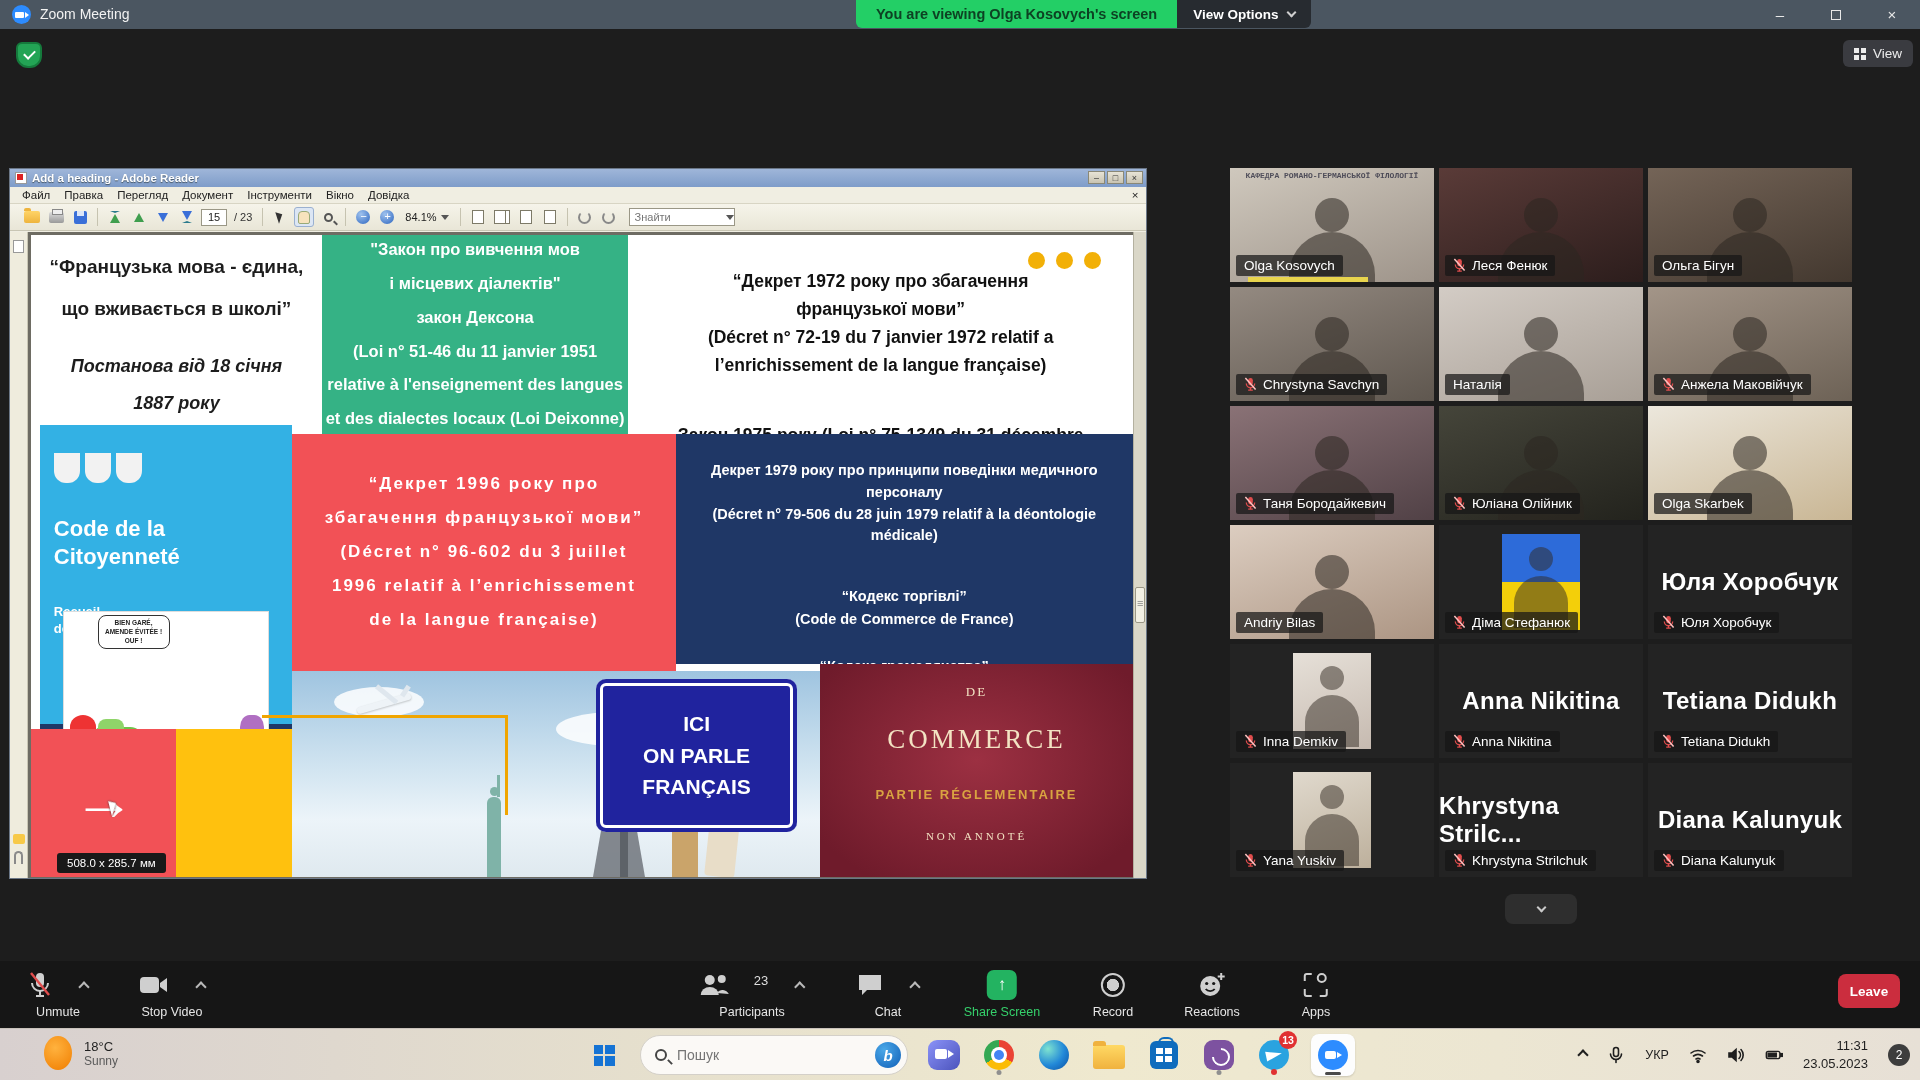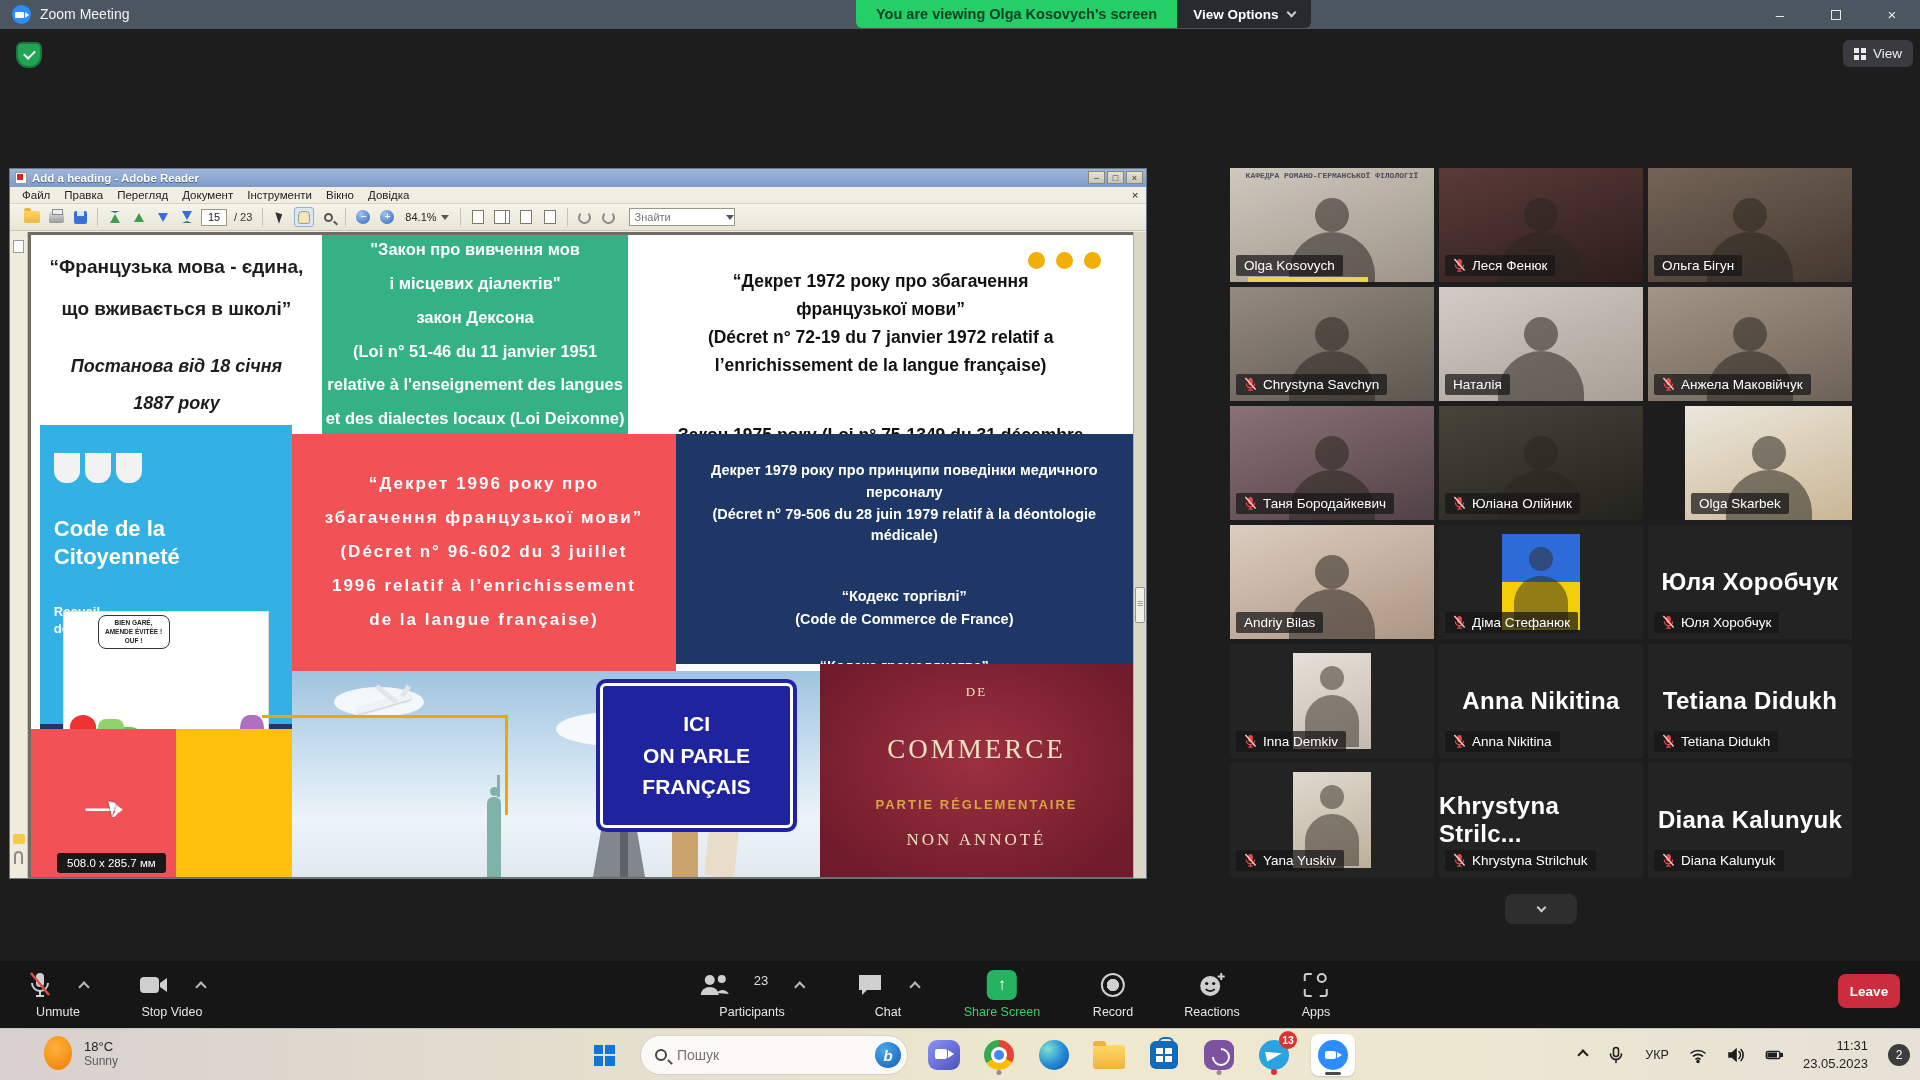--- a/index.html
+++ b/index.html
@@ -129,36 +129,36 @@
   .plane { position:absolute; left:12%; top:14%; width:56px; height:7px; background:#eef3f7; border-radius:4px; transform:rotate(-16deg); box-shadow:0 1px 2px rgba(0,0,0,.2);}
   .plane::before{ content:""; position:absolute; left:20px; top:-7px; width:26px; height:5px; background:#dfe7ee; transform:rotate(55deg);}
   .plane::after{ content:""; position:absolute; right:-2px; top:-5px; width:12px; height:5px; background:#dfe7ee; transform:rotate(-40deg);}
   .sign { position:absolute; left:51.3%; top:69.2%; width:18.2%; height:23.8%; background:#20239e; border-radius:10px;
     box-shadow:inset 0 0 0 4px #20239e, inset 0 0 0 7px #fff; display:flex; align-items:center; justify-content:center;
     color:#fff; font-weight:bold; font-size:21px; text-align:center; line-height:1.5; white-space:pre-line; }
   .blk-commerce { left:71.6%; top:66.9%; width:28.4%; height:33.1%;
     background:radial-gradient(ellipse at 50% 45%, #9c3042, #6f1b2b 85%); color:#f3e3c3; text-align:center;
     font-family:"Liberation Serif", serif; padding-top:2px;}
   .cm-de { font-size:13px; letter-spacing:2px; }
-  .cm-title { font-size:27px; letter-spacing:3px; margin-top:16px; }
+  .cm-title { font-size:27px; letter-spacing:3px; margin-top:6px; }
   .cm-partie { font-size:13px; letter-spacing:2px; color:#d9a441; font-weight:bold; margin-top:14px; font-family:"Liberation Sans",sans-serif;}
-  .cm-non { font-size:17px; letter-spacing:3px; }
+  .cm-non { font-size:11px; letter-spacing:3px; margin-top:10px; }
   .blk-arrow { left:0; top:77%; width:13.2%; height:23%; background:#f25156; display:flex; align-items:center; justify-content:center;}
   .blk-arrow .ar { color:#fff; font-size:62px; line-height:1; margin-top:-8px;}
   .blk-yellow { left:13.2%; top:77%; width:10.5%; height:23%; background:#ffc10e; }
   .bracket { left:21%; top:74.8%; width:22.3%; height:15.6%; border-top:3px solid #f0a500; border-right:3px solid #f0a500; z-index:4;}
   .overlay-msg { left:19.8%; top:81.3%; width:18.6%; z-index:6; text-align:center; font-size:15px; font-weight:bold; color:#e8434a; line-height:1.55;}
   .overlay-msg span { background:rgba(72,72,72,.85); padding:1px 5px; box-decoration-break:clone; -webkit-box-decoration-break:clone;}
   .cursor-pt { position:absolute; left:7.2%; top:88%; width:0; height:0; border-left:7px solid #fff; border-top:4px solid transparent; border-bottom:12px solid transparent; transform:rotate(-14deg); filter:drop-shadow(0 0 1px #333); z-index:7;}
   .size-label { position:absolute; left:26px; bottom:4px; background:#191919; color:#fff; font-size:11.5px; padding:4px 10px; border-radius:3px; z-index:8;}
 
   
   .pgrid { position:absolute; left:1230px; top:139px; width:622px; display:grid; grid-template-columns:repeat(3,1fr); gap:5px; }
   .tile { position:relative; height:114px; background:#222; overflow:hidden; cursor:pointer; }
-  .tile.active { outline:3px solid #d4e157; outline-offset:-3px;margin-left:37px; }
+  .tile.active { outline:3px solid #d4e157; outline-offset:-3px; }
   .media { position:absolute; inset:0; background:#232323; }
   .silhouette { display:none; position:absolute; inset:0; }
   .kind-video .silhouette { display:block; }
   .silhouette::before { content:""; position:absolute; left:50%; top:26%; width:34px; height:34px; border-radius:50%; background:rgba(44,38,32,.55); transform:translateX(-50%);}
   .silhouette::after { content:""; position:absolute; left:50%; top:56%; width:86px; height:70px; border-radius:44px 44px 0 0; background:rgba(44,38,32,.55); transform:translateX(-50%);}
   .avatar-box { display:none; position:absolute; left:50%; top:50%; transform:translate(-50%,-50%); width:78px; height:96px; }
   .kind-avatar .avatar-box { display:block; }
   .kind-avatar .media { background:#232323 !important; }
   .avatar-box .av-sil{ position:absolute; inset:0; }
   .avatar-box .av-sil::before{ content:""; position:absolute; left:50%; top:14%; width:24px; height:24px; border-radius:50%; background:rgba(50,42,34,.5); transform:translateX(-50%);}

